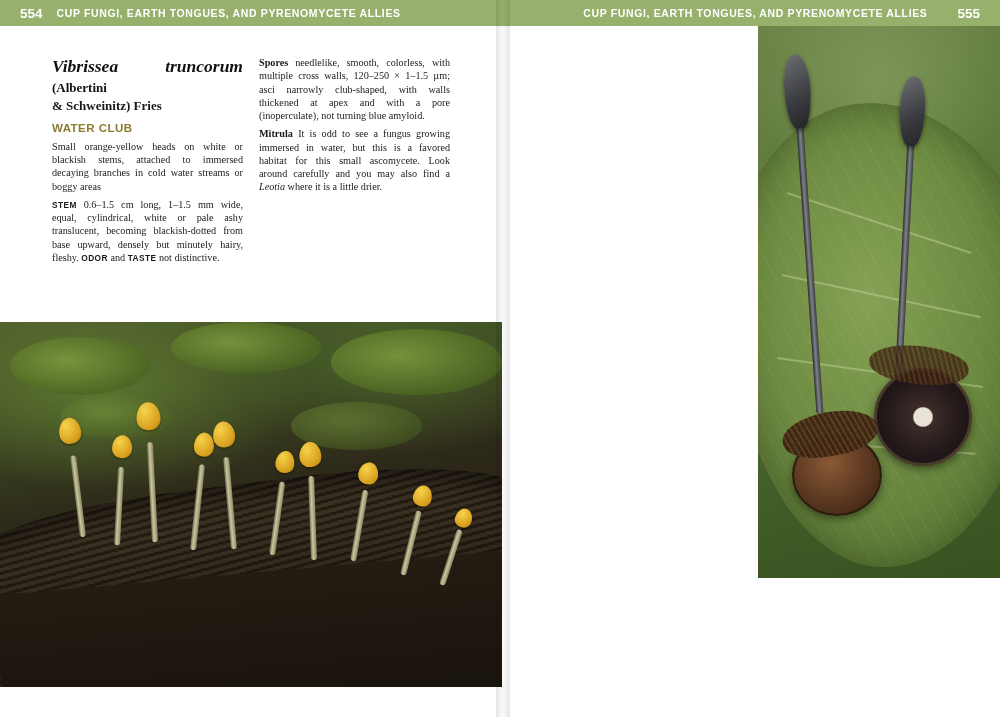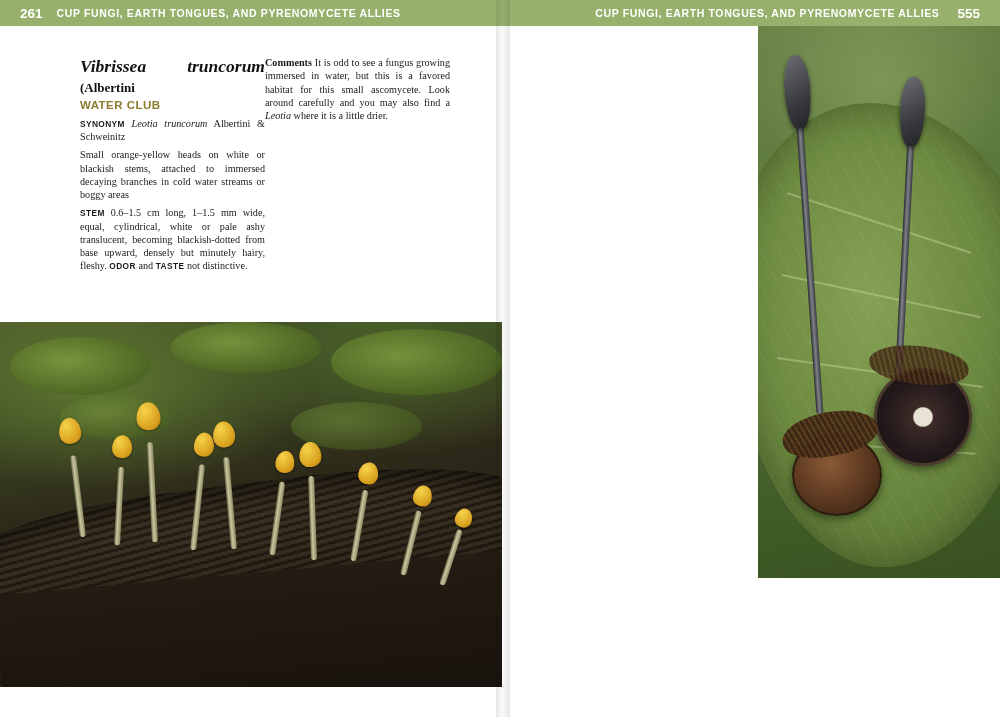--- a/index.html
+++ b/index.html
@@ -44,28 +44,28 @@
   }
   .runhead-left { padding-left: 20px; }
   .runhead-right { padding-right: 20px; justify-content: flex-end; }
   .folio {
     font-size: 13.5px;
     font-weight: bold;
     color: #ffffff;
     letter-spacing: 0;
   }
   .runhead-left .folio { margin-right: 14px; }
-  .runhead-right .folio { margin-left: 18px; }
+  .runhead-right .folio { margin-left: 30px; }
   .runtitle { text-transform: uppercase; }
 
   
   .cols {
     display: flex;
+    gap: 16px;
     box-sizing: border-box;
-    margin-left: 28px;
   }
   .col {
     font-size: 10.2px;
     line-height: 1.30;
     text-align: justify;
     hyphens: auto;
   }
   .col p {
     margin: 0 0 5px 0;
   }
@@ -270,53 +270,53 @@
   }
 </style>
 </head>
 <body>
 
 <div class="spread">
 
   <div class="page page-left">
 
     <div class="runhead runhead-left">
-      <span class="folio">261</span>
+      <span class="folio">554</span>
       <span class="runtitle">Cup Fungi, Earth Tongues, and Pyrenomycete Allies</span>
     </div>
 
     <div class="left-text">
       <div class="cols">
 
         <div class="col">
           <div class="species-name">
             <span>Vibrissea truncorum</span>
             <span class="authority">(Albertini</span>
           </div>
+          <div class="authority-line">&amp; Schweinitz) Fries</div>
 
           <div class="common-name">Water Club</div>
 
-          <p class="syn-block">
-            <span class="smallcap">Synonym</span>
-            <span class="ital">Leotia truncorum</span><span> Albertini &amp; Schweinitz</span>
-          </p>
 
           <p>Small orange-yellow heads on white or blackish stems, attached to immersed decaying branches in cold water streams or boggy areas</p>
 
 
           <p>
             <span class="smallcap">Stem</span><span> 0.6–1.5 cm long, 1–1.5 mm wide, equal, cylindrical, white or pale ashy translucent, becoming blackish-dotted from base upward, densely but minutely hairy, fleshy. </span><span class="smallcap">Odor</span><span> and </span><span class="smallcap">Taste</span><span> not distinctive.</span>
           </p>
         </div>
 
         <div class="col">
 
-
           <p>
-            <span class="bold">Comments</span><span> It is odd to see a fungus growing immersed in water, but this is a favored habitat for this small ascomycete. Look around carefully and you may also find a </span><span class="ital">Leotia</span><span> where it is a little drier.</span>
+            <span class="bold">Spores</span><span> needlelike, smooth, colorless, with multiple cross walls, 120–250 × 1–1.5 µm; asci narrowly club-shaped, with walls thickened at apex and with a pore (inoperculate), not turning blue amyloid.</span>
+          </p>
+
+          <p>
+            <span class="bold">Mitrula</span><span> It is odd to see a fungus growing immersed in water, but this is a favored habitat for this small ascomycete. Look around carefully and you may also find a </span><span class="ital">Leotia</span><span> where it is a little drier.</span>
           </p>
         </div>
 
       </div>
     </div>
 
     <div class="photo photo-left">
       <div class="bark"></div>
       <div class="bark2"></div>
 

